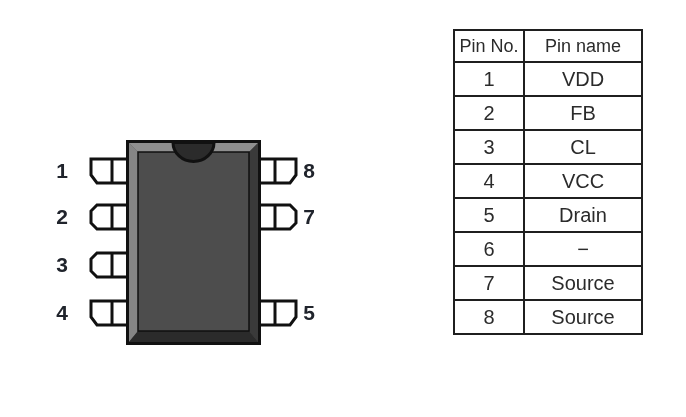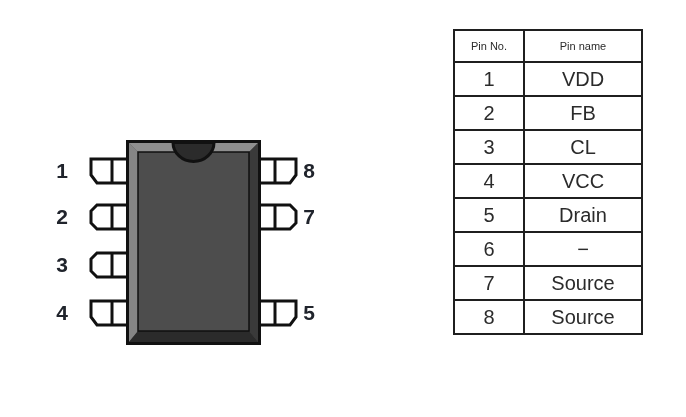--- a/index.html
+++ b/index.html
@@ -17,21 +17,21 @@
     font-size:21px;font-weight:bold;color:#20242c;line-height:26px;
   }
   
   table.pin-table{
     position:absolute;left:453px;top:29px;width:190px;
     border-collapse:collapse;table-layout:fixed;color:#2b2b2b;background:#ffffff;
   }
   table.pin-table th,table.pin-table td{
     border:2px solid #1f1f1f;text-align:center;vertical-align:middle;padding:0;
   }
-  table.pin-table th{height:30px;font-size:11px;font-weight:normal;}
+  table.pin-table th{height:30px;font-size:18px;font-weight:normal;}
   table.pin-table td{height:32px;font-size:20px;font-weight:normal;}
   col.col-no{width:70px;}
   col.col-name{width:118px;}
 </style>
 </head>
 <body>
 
 <div class="screen">
 
   <div class="diagram">

